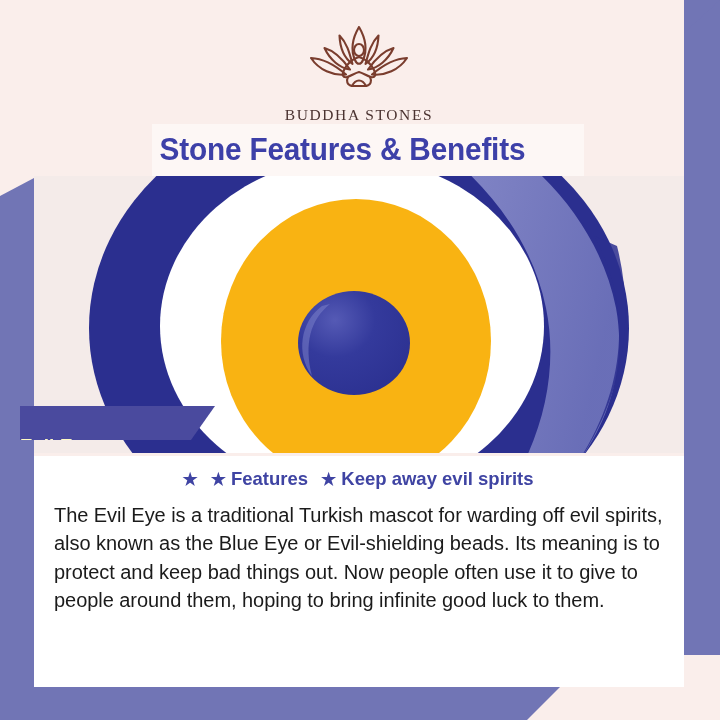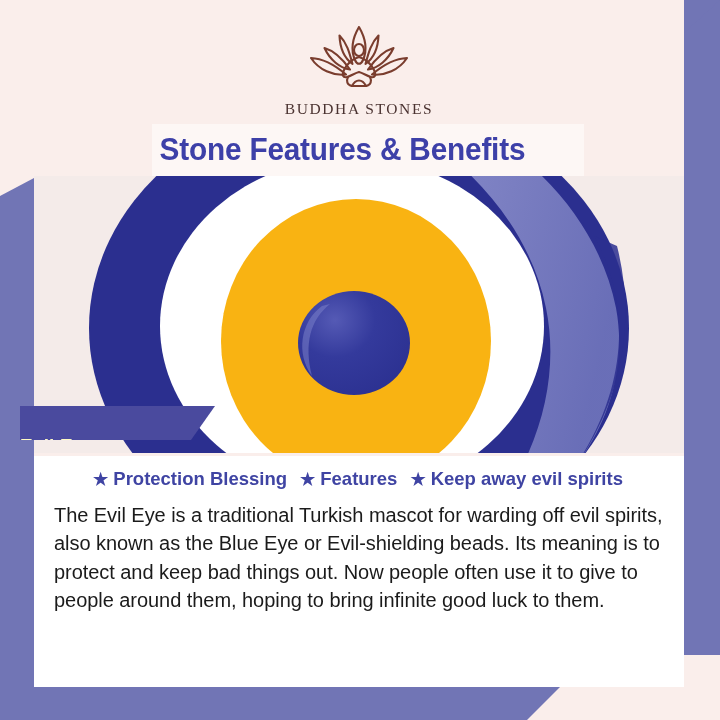--- a/index.html
+++ b/index.html
@@ -67,20 +67,21 @@
   }
 
   .logo-wrap {
     position: absolute;
     top: 22px;
     left: 0;
     right: 0;
     display: flex;
     flex-direction: column;
     align-items: center;
+    gap: 6px;
   }
   .logo-mark {
     width: 118px;
     height: 74px;
     display: block;
   }
   .logo-word {
     margin-top: 4px;
     font-family: "Liberation Serif", serif;
     font-size: 15.5px;
@@ -285,21 +286,20 @@
 
   <div class="name-tag">
     <span class="name-tag-text">Evil Eye</span>
   </div>
 
   <div class="card">
 
     <div class="features">
       <span class="feat-item feat-gap-wide">
         <span class="star">★</span>
-        <span>Protection  Blessing</span>
       </span>
       <span class="feat-item feat-gap-wide">
         <span class="star">★</span>
         <span>Features</span>
       </span>
       <span class="feat-item">
         <span class="star">★</span>
         <span class="feat-gap-narrow">Keep away evil spirits</span>
       </span>
     </div>

